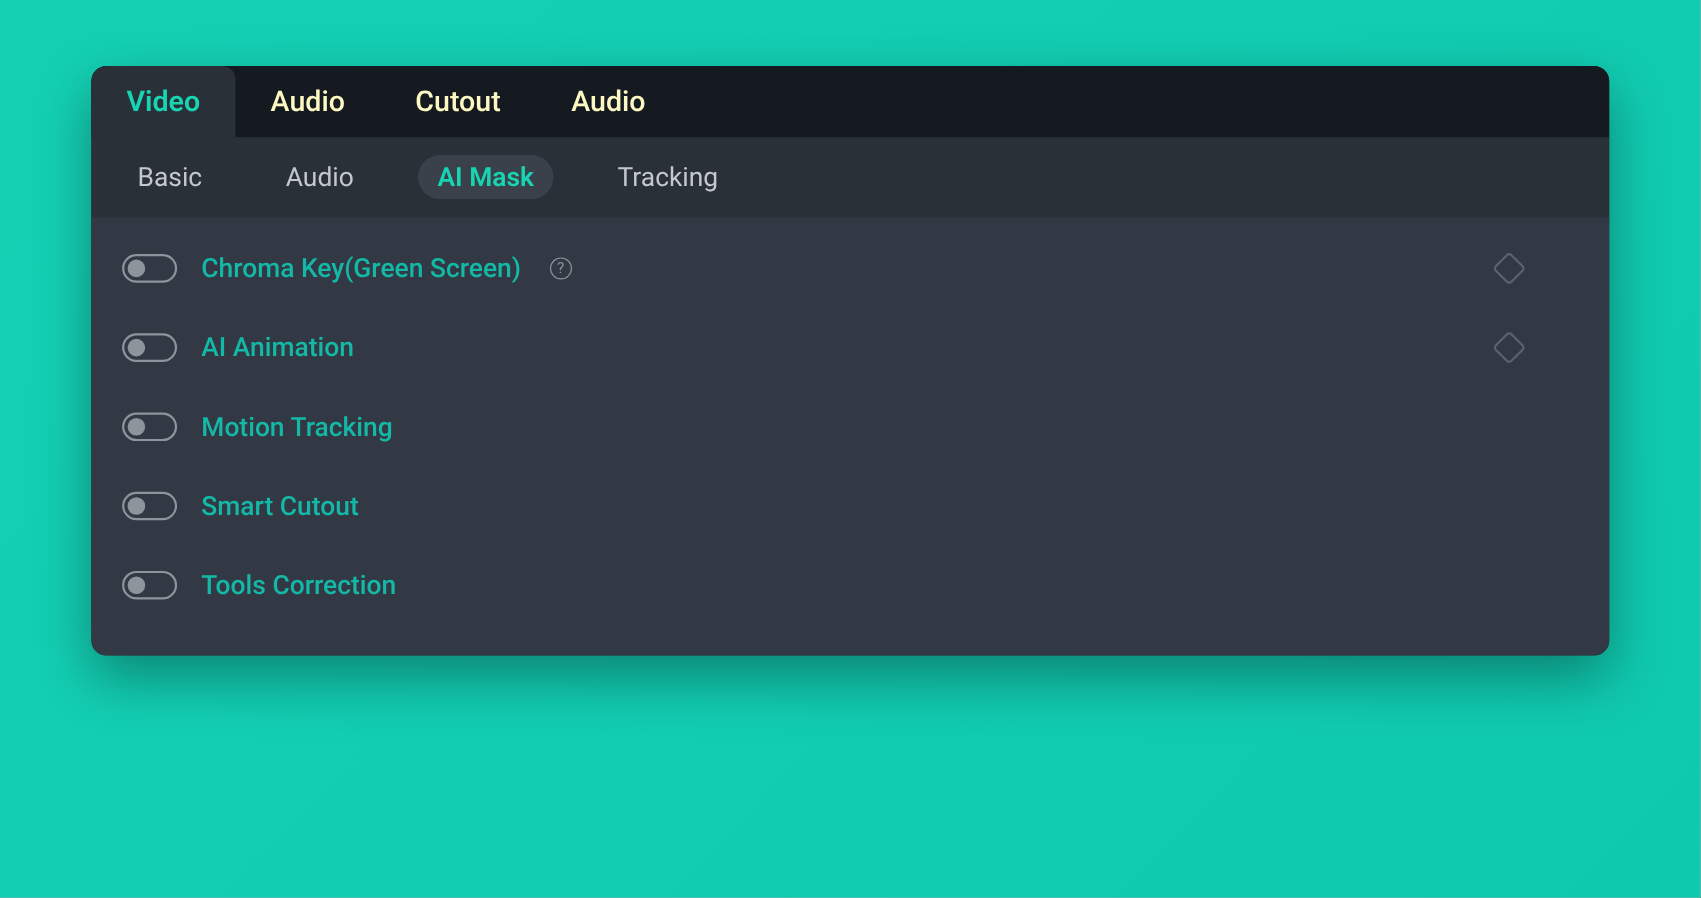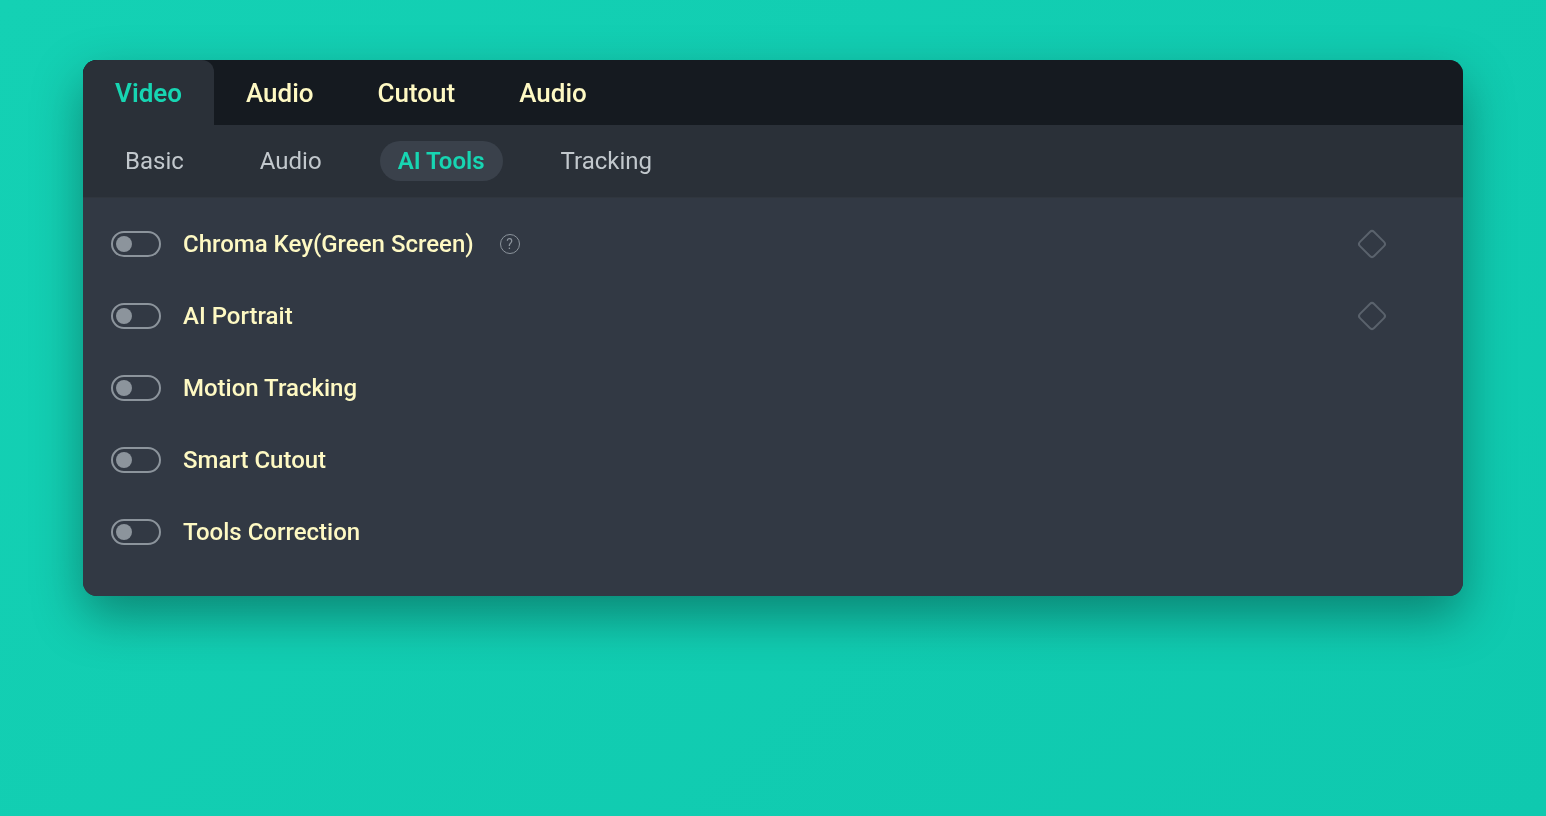--- a/index.html
+++ b/index.html
@@ -91,21 +91,21 @@
     left: 3px;
     top: 50%;
     transform: translateY(-50%);
     width: 16px;
     height: 16px;
     border-radius: 50%;
     background: #8c949c;
   }
   .option-label {
     font-size: 24px;
-    color: #fef9c3;
+    color: #14b8a6;
     font-weight: 500;
     flex: 0 0 auto;
   }
   .help-icon {
     width: 20px;
     height: 20px;
     border: 1.5px solid #8c949c;
     border-radius: 50%;
     color: #8c949c;
     font-size: 14px;
@@ -148,21 +148,21 @@
   </div>
 
   <div class="tabs-secondary">
     <div class="tab-secondary">
       <span>Basic</span>
     </div>
     <div class="tab-secondary">
       <span>Audio</span>
     </div>
     <div class="tab-secondary active">
-      <span>AI Tools</span>
+      <span>AI Mask</span>
     </div>
     <div class="tab-secondary">
       <span>Tracking</span>
     </div>
   </div>
 
   <div class="options">
 
     <div class="option-row">
       <div class="toggle">
@@ -171,21 +171,21 @@
       <span class="option-label">Chroma Key(Green Screen)</span>
       <span class="help-icon">?</span>
       <div class="spacer"></div>
       <div class="keyframe"></div>
     </div>
 
     <div class="option-row">
       <div class="toggle">
         <div class="toggle-knob"></div>
       </div>
-      <span class="option-label">AI Portrait</span>
+      <span class="option-label">AI Animation</span>
       <div class="spacer"></div>
       <div class="keyframe"></div>
     </div>
 
     <div class="option-row">
       <div class="toggle">
         <div class="toggle-knob"></div>
       </div>
       <span class="option-label">Motion Tracking</span>
       <div class="spacer"></div>

